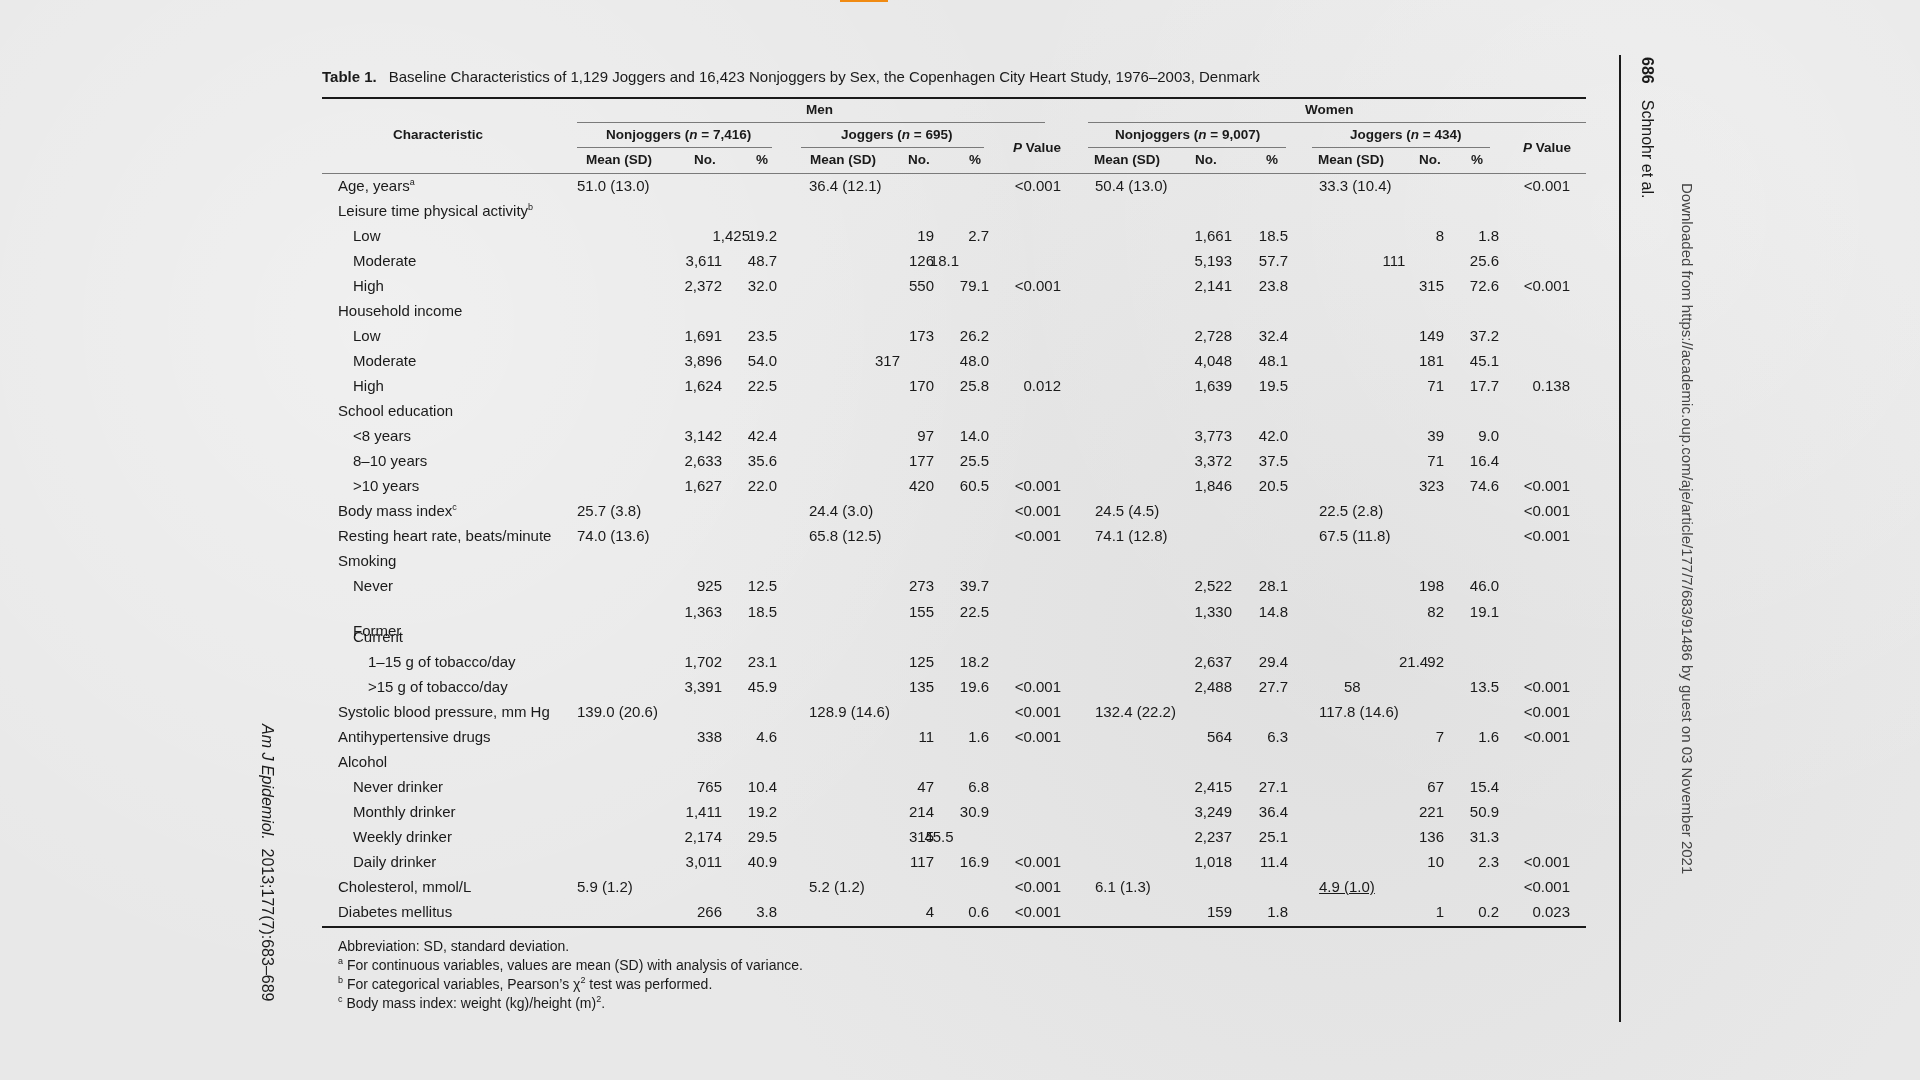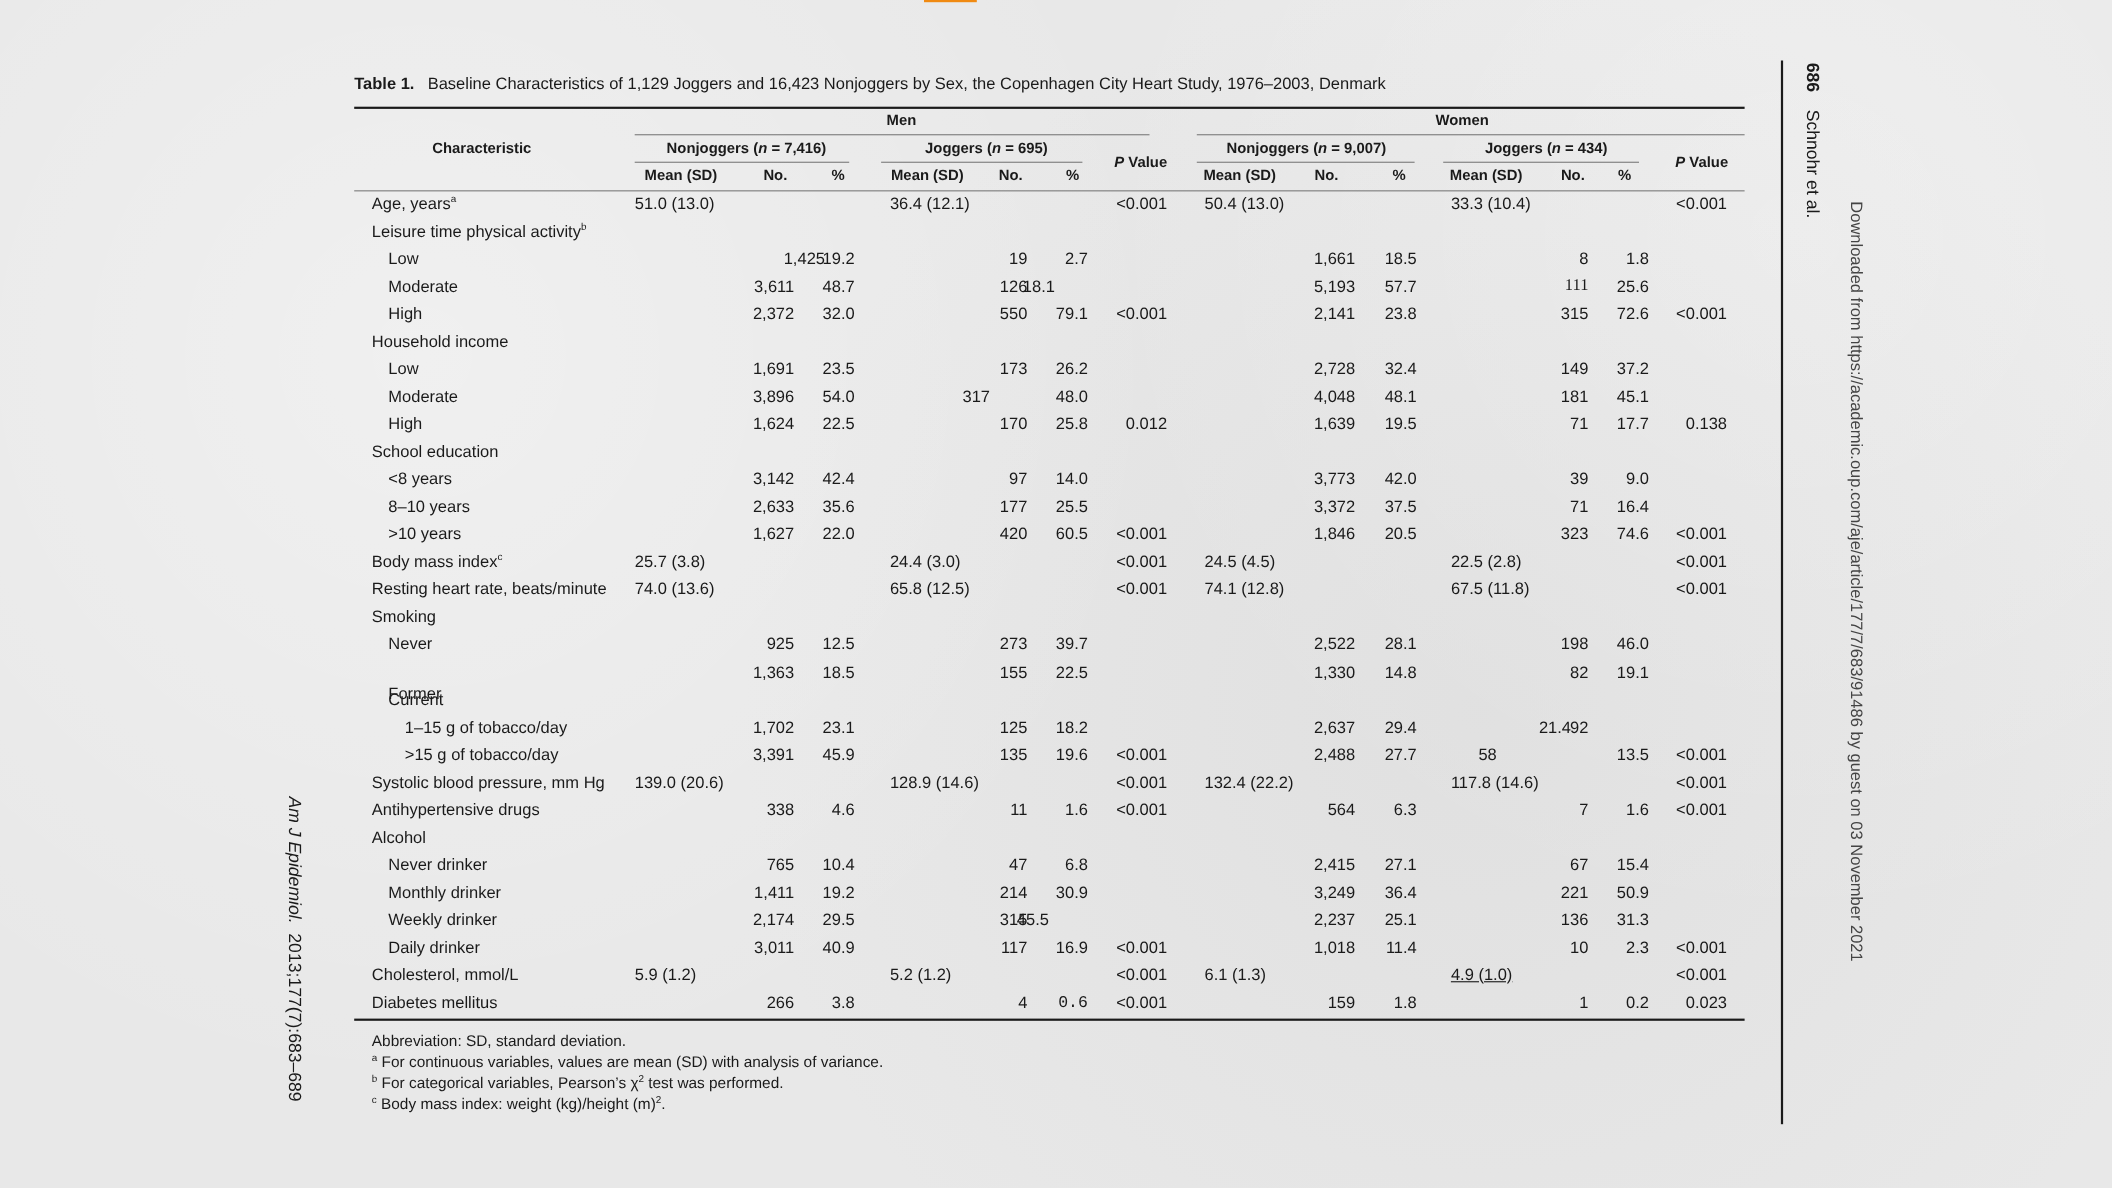--- a/index.html
+++ b/index.html
@@ -101,21 +101,21 @@
       <div class="cell" style="top: 227.06px; left: 1399px; width: 100px; text-align: right;">1.8</div>
     </div>
     <div>
       <div class="label" style="left: 353px; top: 252.09px;"><span>Moderate</span></div>
       <div class="cell" style="top: 252.09px; left: 622px; width: 100px; text-align: right;">3,611</div>
       <div class="cell" style="top: 252.09px; left: 677px; width: 100px; text-align: right;">48.7</div>
       <div class="cell" style="top: 252.09px; left: 834px; width: 100px; text-align: right;">126</div>
       <div class="cell" style="top: 252.09px; left: 859px; width: 100px; text-align: right;">18.1</div>
       <div class="cell" style="top: 252.09px; left: 1132px; width: 100px; text-align: right;">5,193</div>
       <div class="cell" style="top: 252.09px; left: 1188px; width: 100px; text-align: right;">57.7</div>
-      <div class="cell" style="top: 252.09px; left: 1344px; width: 100px; text-align: right; font-family: Liberation Serif, serif;">111</div>
+      <div class="cell" style="top: 252.09px; left: 1344px; width: 100px; text-align: center;">111</div>
       <div class="cell" style="top: 252.09px; left: 1399px; width: 100px; text-align: right;">25.6</div>
     </div>
     <div>
       <div class="label" style="left: 353px; top: 277.12px;"><span>High</span></div>
       <div class="cell" style="top: 277.12px; left: 622px; width: 100px; text-align: right;">2,372</div>
       <div class="cell" style="top: 277.12px; left: 677px; width: 100px; text-align: right;">32.0</div>
       <div class="cell" style="top: 277.12px; left: 834px; width: 100px; text-align: right;">550</div>
       <div class="cell" style="top: 277.12px; left: 889px; width: 100px; text-align: right;">79.1</div>
       <div class="cell" style="top: 277.12px; left: 961px; width: 100px; text-align: right;">&lt;0.001</div>
       <div class="cell" style="top: 277.12px; left: 1132px; width: 100px; text-align: right;">2,141</div>
@@ -348,21 +348,21 @@
       <div class="cell" style="top: 877.84px; left: 961px; width: 100px; text-align: right;">&lt;0.001</div>
       <div class="cell" style="top: 877.84px; left: 1095px;">6.1 (1.3)</div>
       <div class="cell" style="top: 877.84px; left: 1319px; text-decoration: underline;">4.9 (1.0)</div>
       <div class="cell" style="top: 877.84px; left: 1470px; width: 100px; text-align: right;">&lt;0.001</div>
     </div>
     <div>
       <div class="label" style="left: 338px; top: 902.87px;"><span>Diabetes mellitus</span></div>
       <div class="cell" style="top: 902.87px; left: 622px; width: 100px; text-align: right;">266</div>
       <div class="cell" style="top: 902.87px; left: 677px; width: 100px; text-align: right;">3.8</div>
       <div class="cell" style="top: 902.87px; left: 834px; width: 100px; text-align: right;">4</div>
-      <div class="cell" style="top: 902.87px; left: 889px; width: 100px; text-align: right; font-family: Liberation Mono, monospace;">0.6</div>
+      <div class="cell" style="top: 902.87px; left: 889px; width: 100px; text-align: right;">0.6</div>
       <div class="cell" style="top: 902.87px; left: 961px; width: 100px; text-align: right;">&lt;0.001</div>
       <div class="cell" style="top: 902.87px; left: 1132px; width: 100px; text-align: right;">159</div>
       <div class="cell" style="top: 902.87px; left: 1188px; width: 100px; text-align: right;">1.8</div>
       <div class="cell" style="top: 902.87px; left: 1344px; width: 100px; text-align: right;">1</div>
       <div class="cell" style="top: 902.87px; left: 1399px; width: 100px; text-align: right;">0.2</div>
       <div class="cell" style="top: 902.87px; left: 1470px; width: 100px; text-align: right;">0.023</div>
     </div>
   </div>
 
 <div class="foot" style="top:938px;">Abbreviation: SD, standard deviation.</div>

